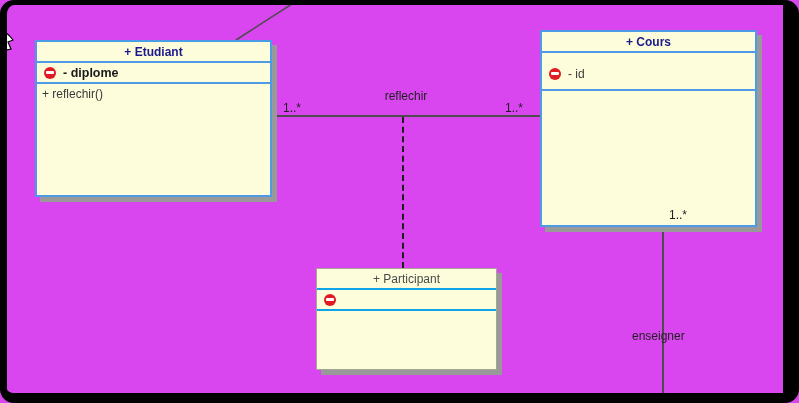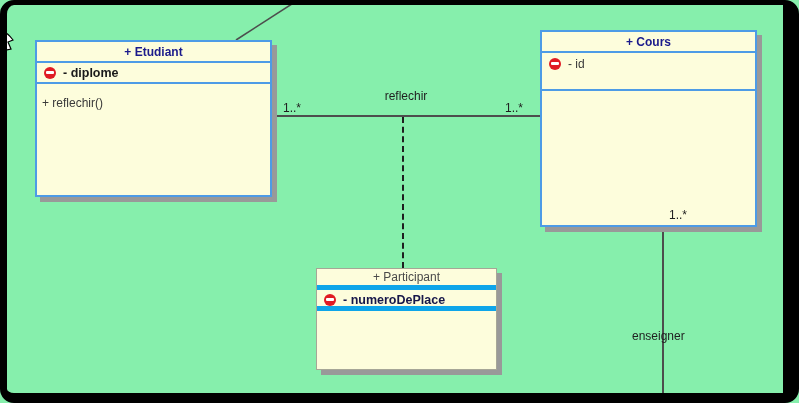--- a/index.html
+++ b/index.html
@@ -1,42 +1,42 @@
 <!DOCTYPE html>
 <html><head>
 <meta charset="utf-8">
 <style>
   html,body{margin:0;padding:0;background:#ffffff;}
   .stage{
-    position:relative;width:799px;height:403px;background:#86efac;overflow:hidden;
+    position:relative;width:799px;height:403px;background:#d946ef;overflow:hidden;
     font-family:"Liberation Sans","DejaVu Sans",sans-serif;
   }
   .frame{
     position:absolute;inset:0;z-index:50;pointer-events:none;box-sizing:border-box;
     border:solid #000;border-width:5px 16px 10px 7px;border-radius:14px;
   }
   svg.overlay{position:absolute;left:0;top:0;z-index:1;}
   
   .h-line{position:absolute;left:272px;top:115px;width:268px;height:2px;background:#4d4d4d;z-index:1;}
   .v-line{position:absolute;left:662px;top:196px;width:2px;height:202px;background:#4d4d4d;z-index:1;}
   .dash-line{position:absolute;left:402px;top:117px;width:0;height:151px;border-left:2px dashed #1f1f1f;z-index:1;}
   
   .uml-class{position:absolute;background:#fdfddc;box-sizing:border-box;z-index:2;box-shadow:5px 5px 0 #999999;}
   .uml-class.sel{border:2px solid #4d9be6;}
   .uml-class.plain{border:1px solid #a6a697;}
   .compartment{box-sizing:border-box;}
   .sel .compartment.ruled{border-bottom:2px solid #4d9be6;}
-  .plain .compartment.ruled{border-bottom:5px solid #0ea5e9;}
+  .plain .compartment.ruled{border-bottom:2px solid #0ea5e9;}
   .title{font-size:12px;font-weight:bold;color:#1a1a8c;text-align:center;
          display:flex;align-items:center;justify-content:center;}
   .plain .title{font-weight:normal;color:#4a4a4a;}
   .member{display:flex;align-items:center;gap:7px;padding-left:7px;font-size:12px;color:#3a3a3a;height:19px;}
   .member.bold{font-weight:bold;color:#1a1a1a;font-size:12.5px;border-radius:6px;}
   .member.bold-navy{font-weight:bold;color:#17174a;font-size:12.5px;}
-  .ops .member{height:auto;padding-top:12px;padding-left:5px;}
+  .ops .member{height:auto;padding-top:3px;padding-left:5px;}
   .vis-icon{width:12px;height:12px;border-radius:50%;background:#e01b24;position:relative;flex:0 0 12px;}
   .vis-icon::after{content:"";position:absolute;left:2px;right:2px;top:4.5px;height:3px;background:#ffffff;border-radius:1px;}
   
   .lbl{position:absolute;font-size:12px;color:#1f1f1f;z-index:3;white-space:nowrap;}
 </style>
 </head>
 <body>
 
 <div class="stage">
 
@@ -59,35 +59,34 @@
     </div>
     <div class="compartment ops">
       <div class="member">
         <span>+ reflechir()</span>
       </div>
     </div>
   </div>
 
   <div class="uml-class sel" style="left:540px;top:30px;width:217px;height:197px">
     <div class="compartment ruled title" style="height:21px">+ Cours</div>
-    <div class="compartment ruled attrs" style="height:38px;padding-top:1px">
+    <div class="compartment ruled attrs" style="height:38px;padding-top:11px">
       <div class="member">
         <span class="vis-icon"></span>
         <span>- id</span>
       </div>
     </div>
     <div class="compartment ops"></div>
   </div>
 
   <div class="uml-class plain" style="left:316px;top:268px;width:181px;height:102px">
     <div class="compartment ruled title" style="height:21px">+ Participant</div>
     <div class="compartment ruled attrs" style="height:21px">
       <div class="member bold-navy">
         <span class="vis-icon"></span>
-        <span>- numeroDePlace</span>
       </div>
     </div>
     <div class="compartment ops"></div>
   </div>
 
   <div class="lbl" style="left:272px;top:89px;width:268px;text-align:center">reflechir</div>
   <div class="lbl" style="left:283px;top:101px">1..*</div>
   <div class="lbl" style="left:505px;top:101px">1..*</div>
   <div class="lbl" style="left:669px;top:208px">1..*</div>
   <div class="lbl" style="left:632px;top:329px;width:62px;text-align:left">enseigner</div>

